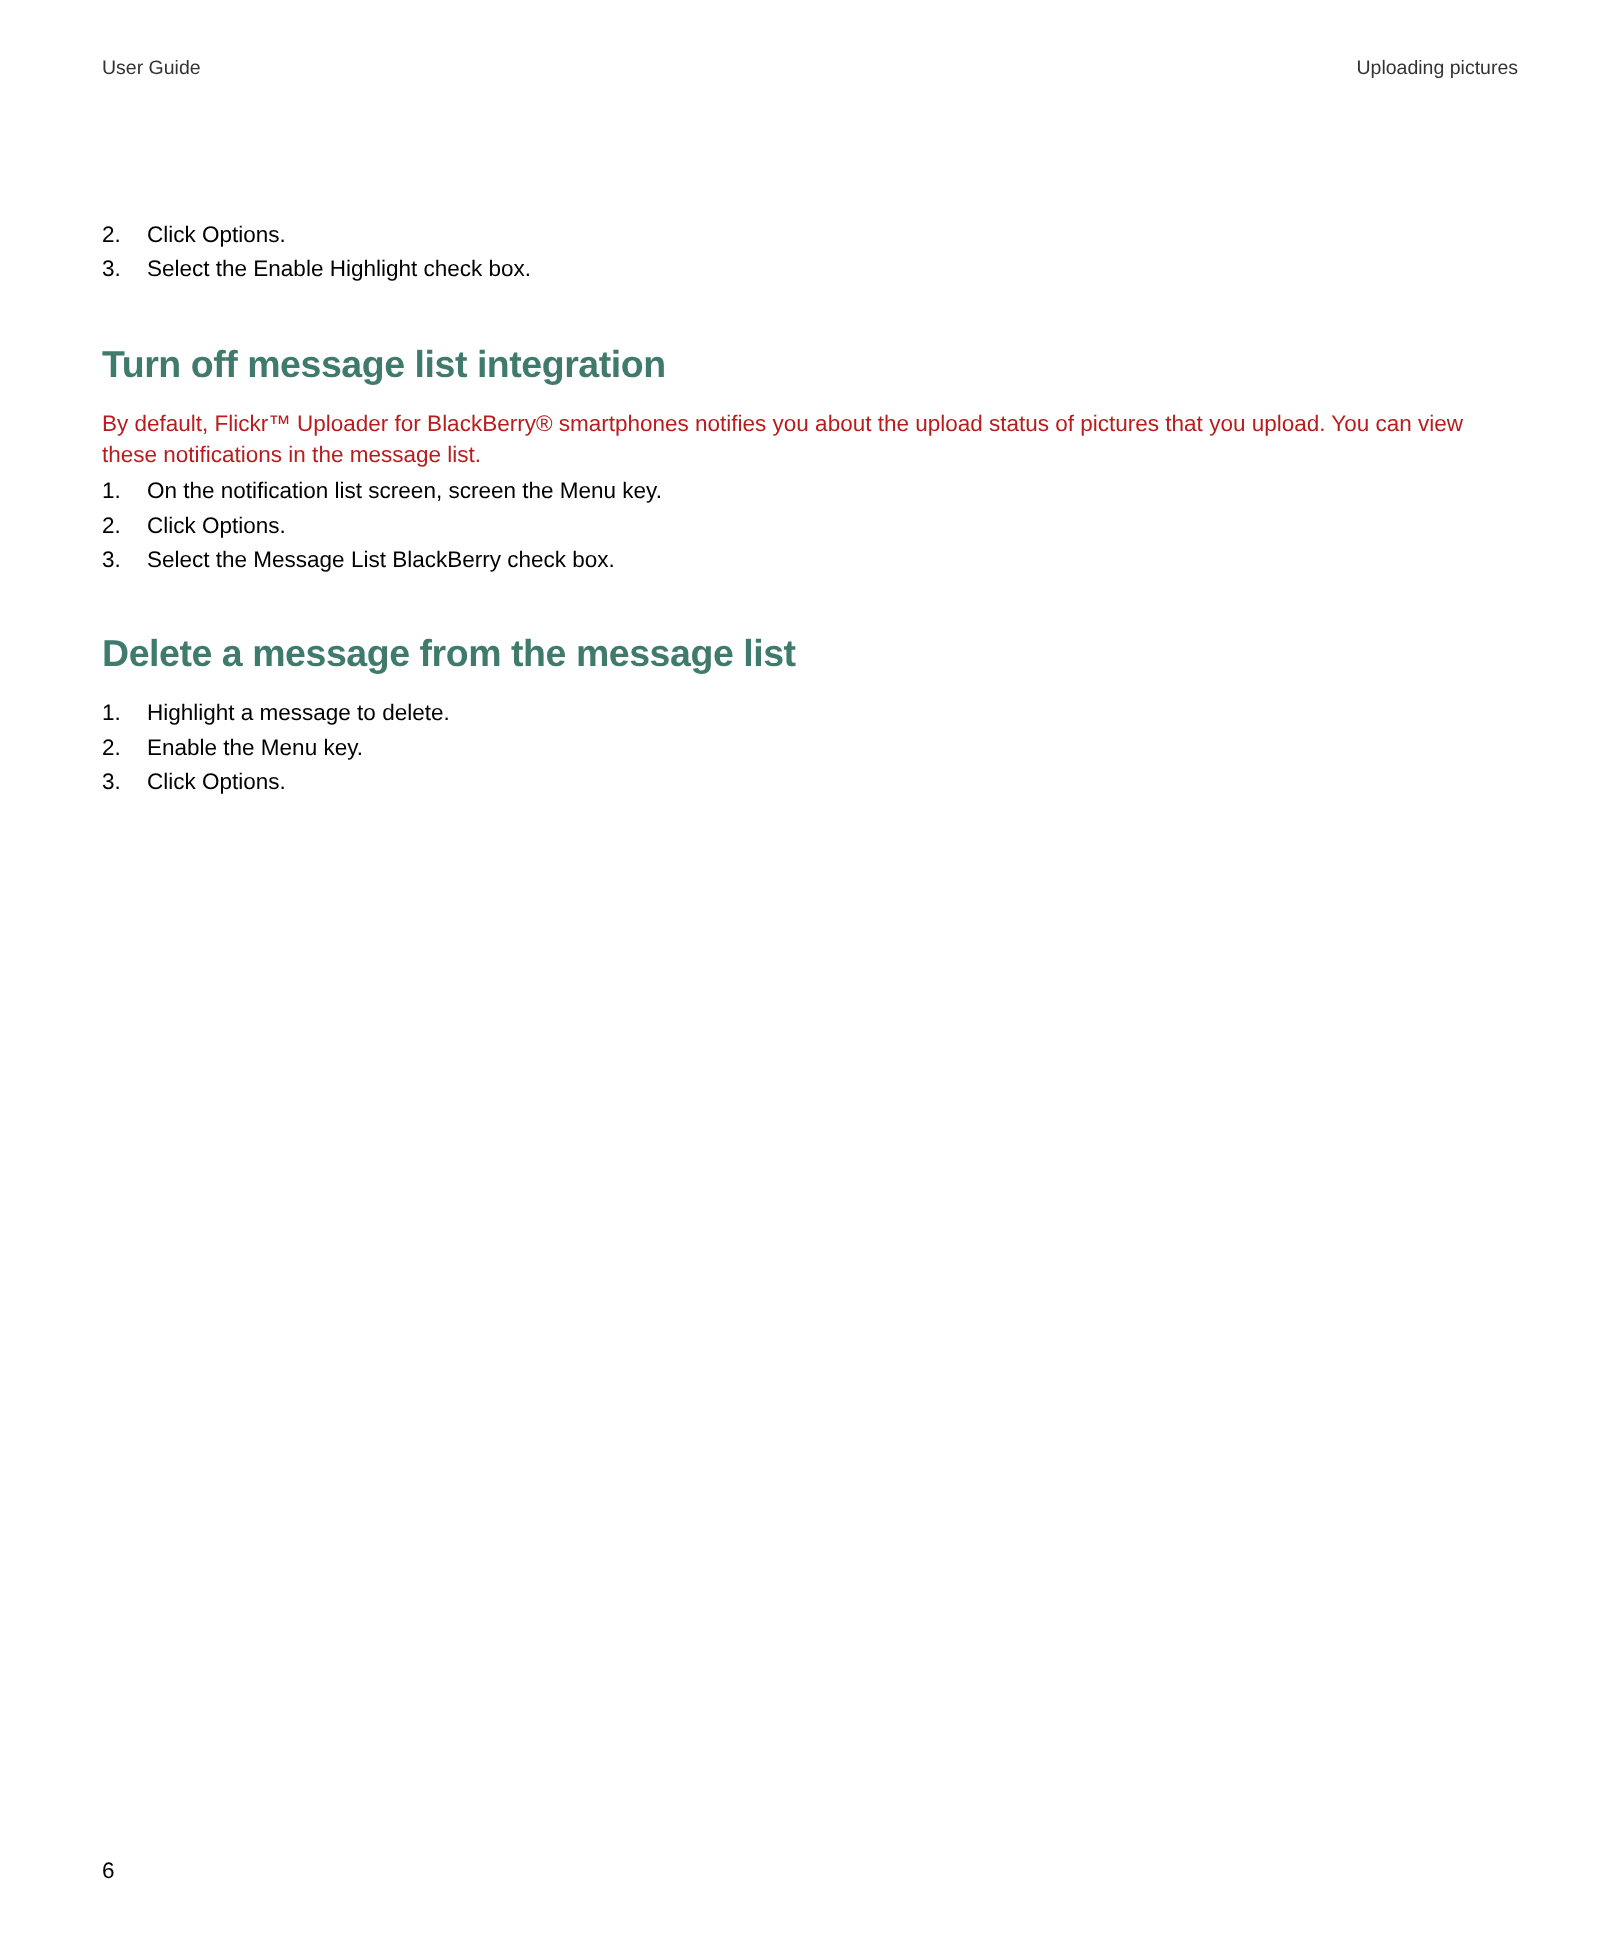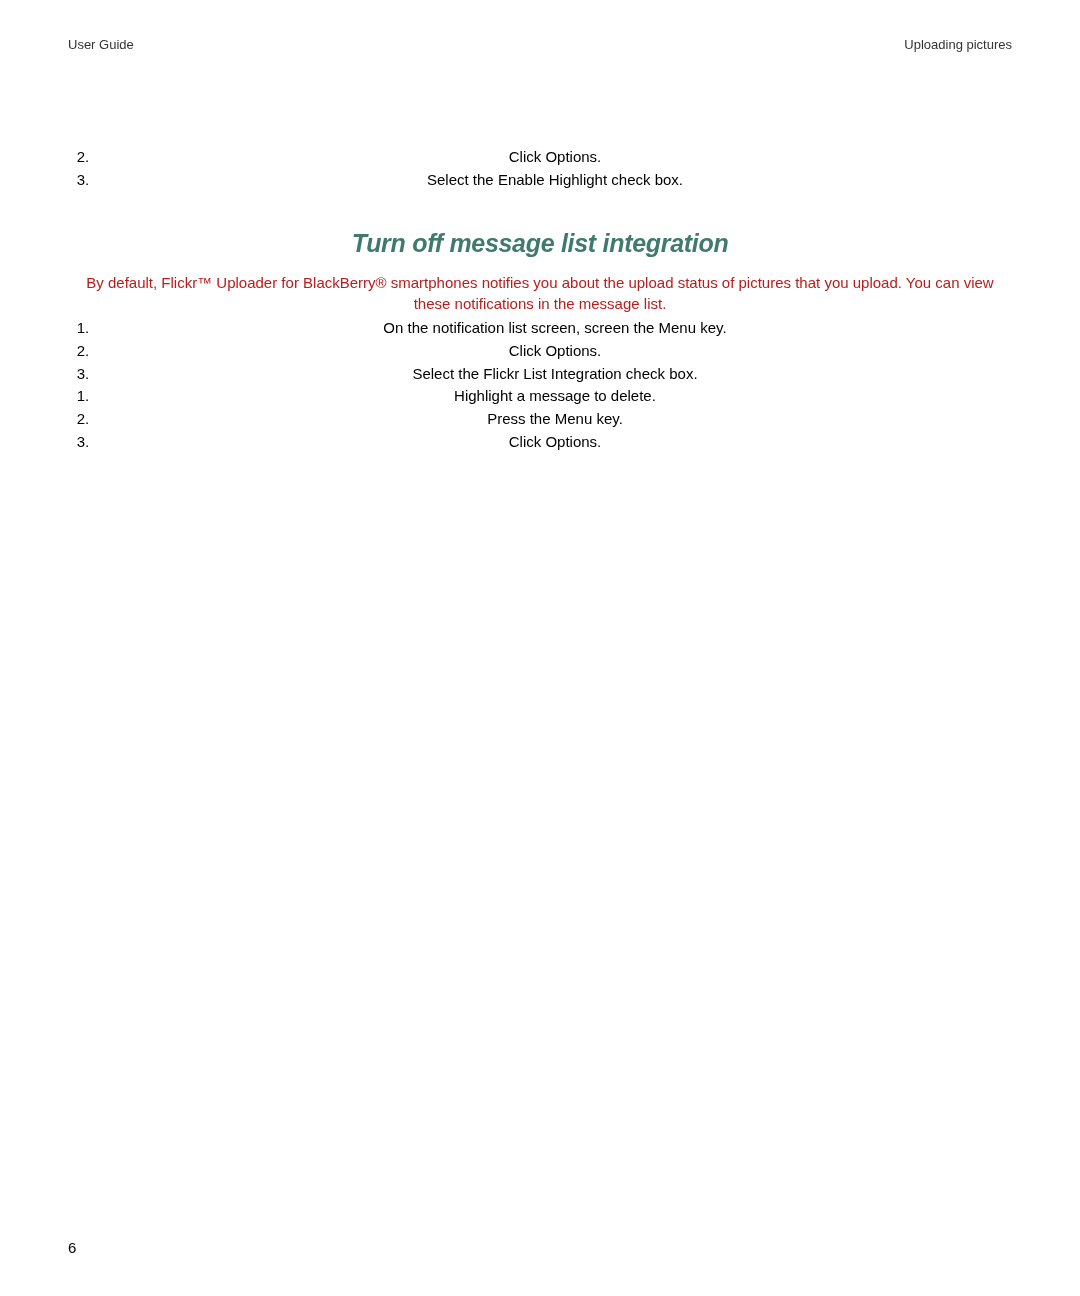--- a/index.html
+++ b/index.html
@@ -6,21 +6,20 @@
   body {
     width: 1080px;
     height: 1296px;
     background: #ffffff;
     font-family: "Segoe UI", "Helvetica Neue", Arial, sans-serif;
     color: #000000;
     position: relative;
   }
   .page {
     padding: 37px 68px 0 68px;
-    text-align: center;
   }
   .header-row {
     display: flex;
     justify-content: space-between;
     font-size: 13px;
     color: #333;
     margin-bottom: 94px;
   }
   .list {
     list-style: none;
@@ -41,21 +40,20 @@
     flex: 1;
   }
   .list li .content b, .body-text b { font-weight: 400; }
   .section-heading {
     color: #3f7a6d;
     font-size: 25px;
     font-weight: 700;
     margin-top: 38px;
     margin-bottom: 14px;
     letter-spacing: -0.3px;
-    font-style: italic;
   }
   .body-text {
     font-size: 15px;
     line-height: 1.45;
     color: #b91c1c;
     margin-bottom: 2px;
   }
   .page-number {
     position: absolute;
     bottom: 40px;
@@ -99,36 +97,37 @@
     </li>
     <li>
       <span class="num">2.</span>
       <span class="content">
         <span>Click </span><b>Options</b><span>.</span>
       </span>
     </li>
     <li>
       <span class="num">3.</span>
       <span class="content">
-        <span>Select the </span><b>Flickr List Integration</b><span> check box.</span>
+        <span>Select the </span><b>Message List BlackBerry</b><span> check box.</span>
       </span>
     </li>
   </ol>
 
+  <h2 class="section-heading">Delete a message from the message list</h2>
   <ol class="list">
     <li>
       <span class="num">1.</span>
       <span class="content">
         <span>Highlight a message to delete.</span><b></b><span></span>
       </span>
     </li>
     <li>
       <span class="num">2.</span>
       <span class="content">
-        <span>Press the </span><b>Menu</b><span> key.</span>
+        <span>Enable the </span><b>Menu</b><span> key.</span>
       </span>
     </li>
     <li>
       <span class="num">3.</span>
       <span class="content">
         <span>Click </span><b>Options</b><span>.</span>
       </span>
     </li>
   </ol>
 </div>

